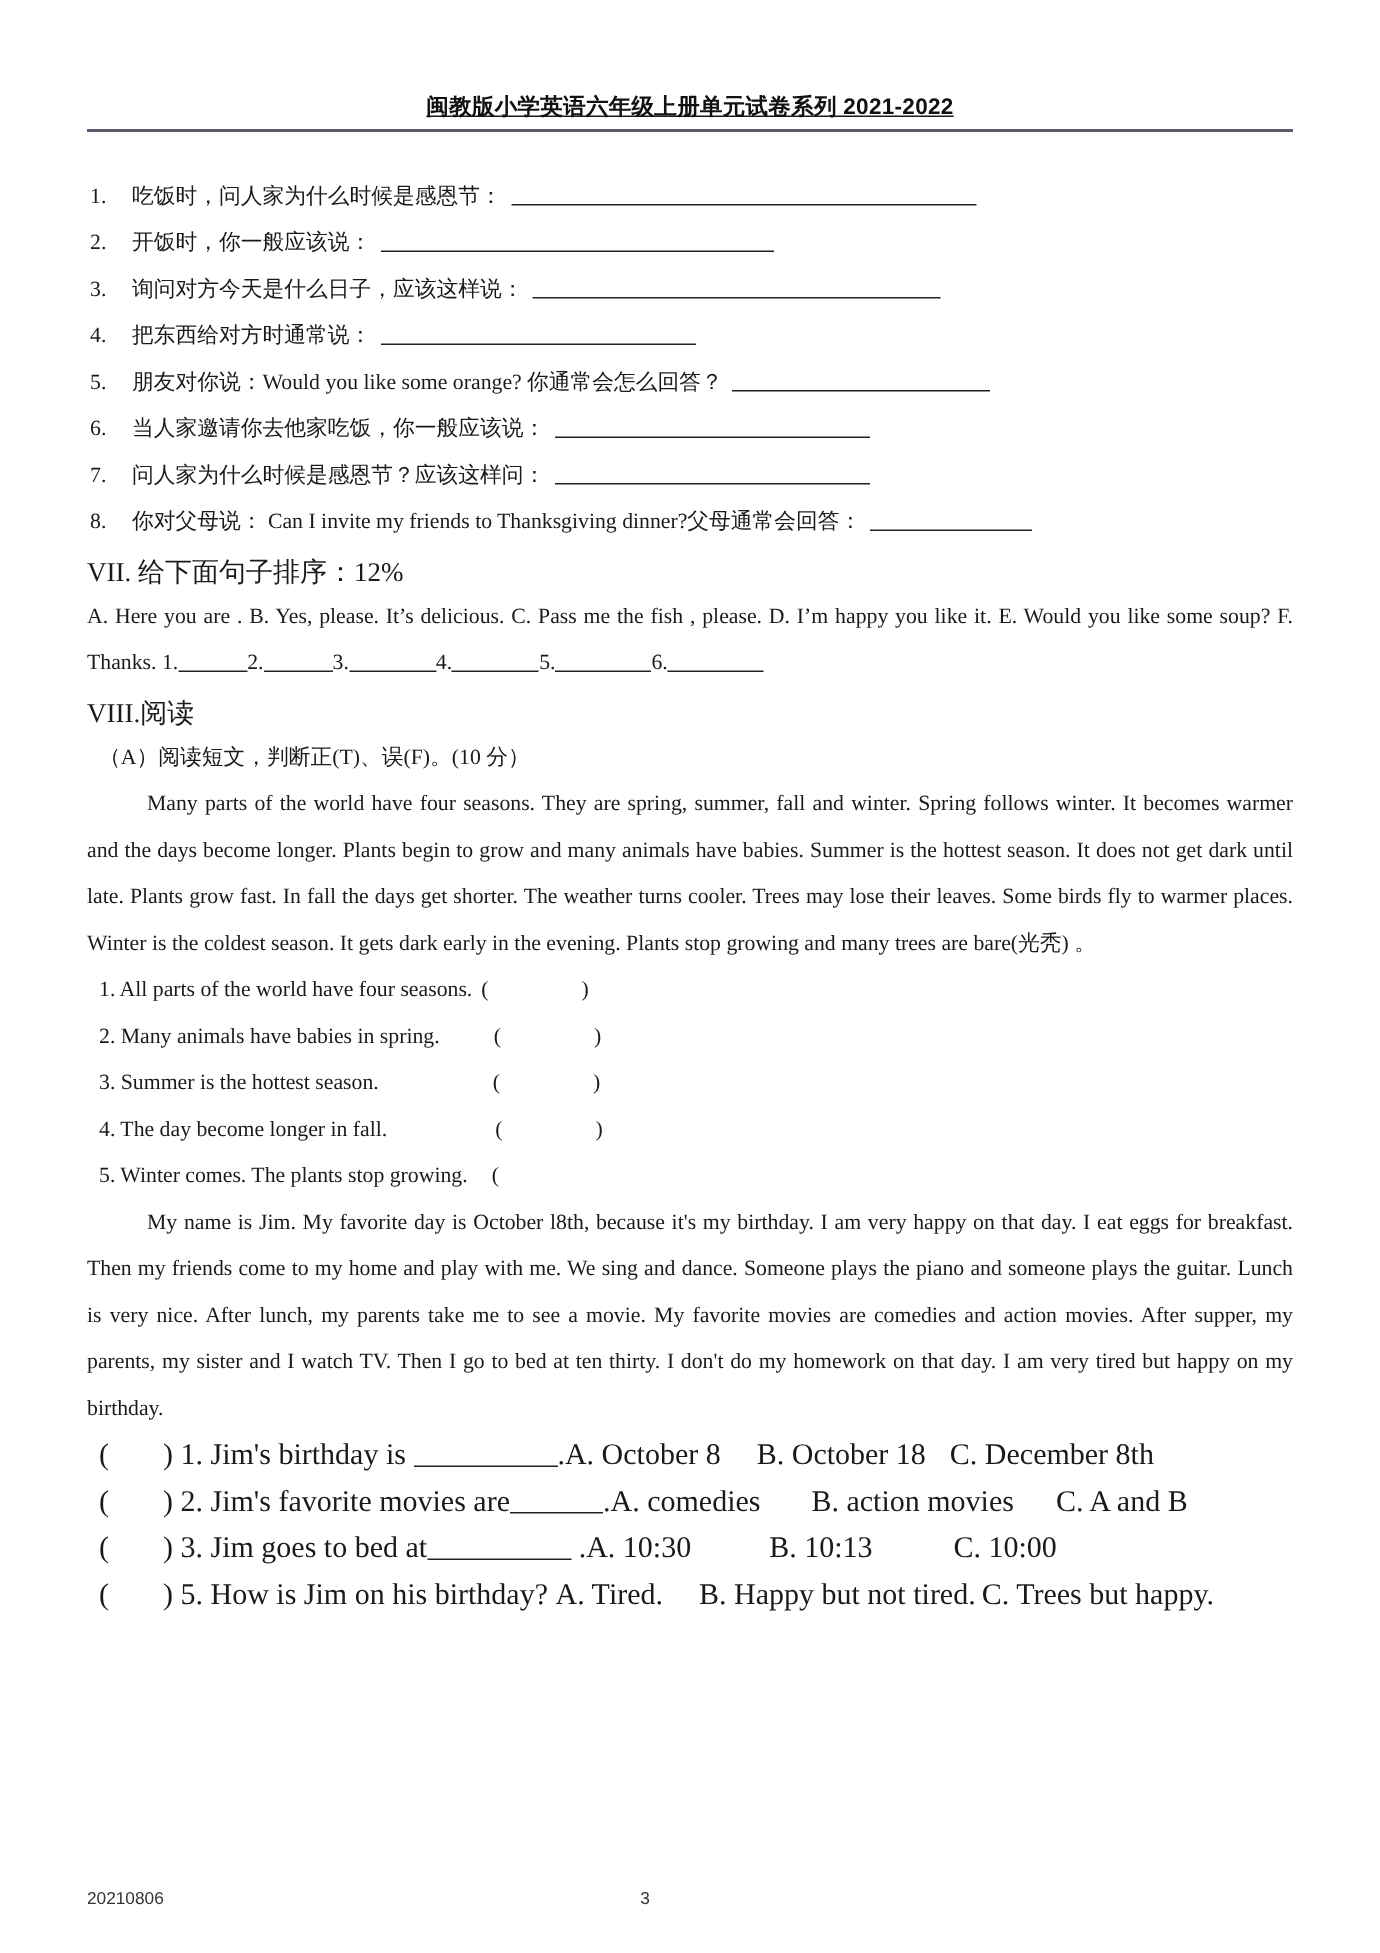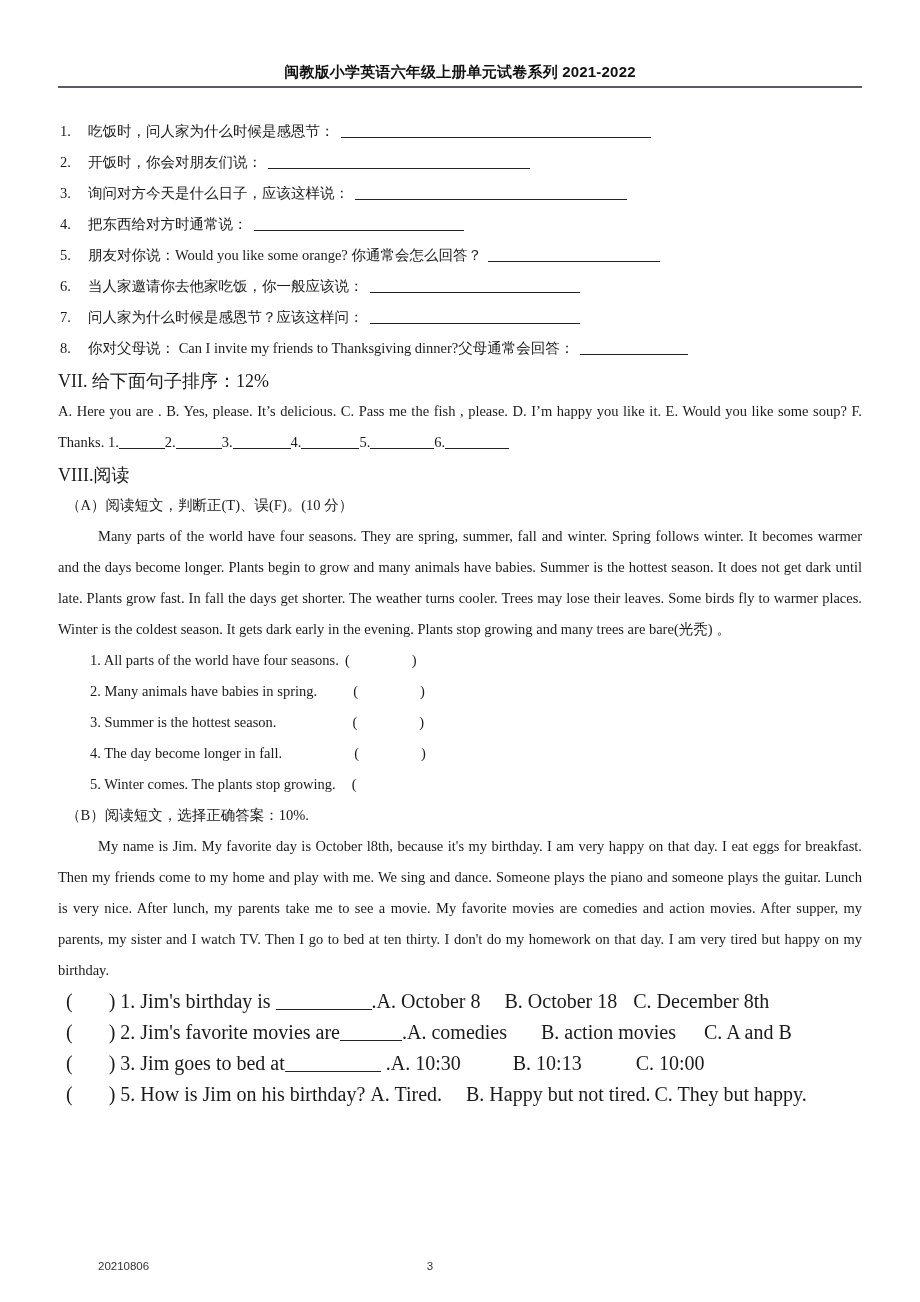--- a/index.html
+++ b/index.html
@@ -22,20 +22,21 @@
     left: 0; top: 0;
     width: 920px;
     height: 1302px;
     padding: 0 58px;
   }
 
   
   .header {
     padding-top: 62px;
     text-align: center;
+    text-decoration: underline;
   }
   .header-title {
     font-family: "Liberation Sans", "DejaVu Sans", sans-serif;
     font-size: 15px;
     font-weight: bold;
     letter-spacing: 0.2px;
     color: #111;
     line-height: 20px;
   }
   .header-rule {
@@ -89,21 +90,20 @@
     padding-left: 8px;
   }
 
   
   .tf-list { margin: 0; padding: 0; list-style: none; }
   .tf-row {
     font-size: 14.5px;
     line-height: 31px;
     padding-left: 8px;
     white-space: nowrap;
-    margin-left: 24px;
   }
   .tf-stmt { display: inline-block; }
   .paren-open { display: inline-block; }
   .paren-gap { display: inline-block; }
   .paren-close { display: inline-block; }
 
   
   .mc-list { margin: 0; padding: 0; list-style: none; }
   .mc-row {
     font-size: 20px;
@@ -129,21 +129,21 @@
     left: 58px;
     right: 58px;
     bottom: 22px;
     height: 20px;
     font-family: "Liberation Sans", "DejaVu Sans", sans-serif;
     font-size: 11.5px;
     color: #333;
   }
   .footer-left {
     position: absolute;
-    left: 0; top: 0; margin-left: 40px;
+    left: 0; top: 0;
   }
   .footer-center {
     position: absolute;
     left: 0; right: 0; top: 0;
     text-align: center;
     padding-right: 60px;
   }
 </style>
 </head>
 <body>
@@ -152,21 +152,21 @@
 
   <div class="header">
     <div class="header-title">闽教版小学英语六年级上册单元试卷系列 2021-2022</div>
     <div class="header-rule"></div>
   </div>
 
   <div class="body-area">
 
     <ul class="q-list" id="speaking-list">
         <li class="q-item"><span class="q-num">1.</span><span>吃饭时，问人家为什么时候是感恩节：</span><span class="blank" style="width: 310px; margin-left: 6px;"></span></li>
-        <li class="q-item"><span class="q-num">2.</span><span>开饭时，你会对朋友们说：</span><span class="blank" style="width: 262px; margin-left: 6px;"></span></li>
+        <li class="q-item"><span class="q-num">2.</span><span>开饭时，你一般应该说：</span><span class="blank" style="width: 262px; margin-left: 6px;"></span></li>
         <li class="q-item"><span class="q-num">3.</span><span>询问对方今天是什么日子，应该这样说：</span><span class="blank" style="width: 272px; margin-left: 6px;"></span></li>
         <li class="q-item"><span class="q-num">4.</span><span>把东西给对方时通常说：</span><span class="blank" style="width: 210px; margin-left: 6px;"></span></li>
         <li class="q-item"><span class="q-num">5.</span><span>朋友对你说：Would you like some orange? 你通常会怎么回答？</span><span class="blank" style="width: 172px; margin-left: 6px;"></span></li>
         <li class="q-item"><span class="q-num">6.</span><span>当人家邀请你去他家吃饭，你一般应该说：</span><span class="blank" style="width: 210px; margin-left: 6px;"></span></li>
         <li class="q-item"><span class="q-num">7.</span><span>问人家为什么时候是感恩节？应该这样问：</span><span class="blank" style="width: 210px; margin-left: 6px;"></span></li>
         <li class="q-item"><span class="q-num">8.</span><span>你对父母说：  Can I invite my friends to Thanksgiving dinner?父母通常会回答：</span><span class="blank" style="width: 108px; margin-left: 6px;"></span></li>
       </ul>
 
     <div class="sec-head">VII. 给下面句子排序：12%</div>
     <div class="para" id="section7-body"><span>A. Here you are . B. Yes, please. It’s delicious. C. Pass me the fish , please. D. I’m happy you like it. E. Would you like some soup? F. Thanks.</span> <span>1.</span><span class="seq-blank" style="width: 46px;"></span><span>2.</span><span class="seq-blank" style="width: 46px;"></span><span>3.</span><span class="seq-blank" style="width: 58px;"></span><span>4.</span><span class="seq-blank" style="width: 58px;"></span><span>5.</span><span class="seq-blank" style="width: 64px;"></span><span>6.</span><span class="seq-blank" style="width: 64px;"></span></div>
@@ -176,27 +176,26 @@
     <div class="sub-head">（A）阅读短文，判断正(T)、误(F)。(10 分）</div>
     <div class="para indent2">Many parts of the world have four seasons. They are spring, summer, fall and winter. Spring follows winter. It becomes warmer and the days become longer. Plants begin to grow and many animals have babies. Summer is the hottest season. It does not get dark until late. Plants grow fast. In fall the days get shorter. The weather turns cooler. Trees may lose their leaves. Some birds fly to warmer places. Winter is the coldest season. It gets dark early in the evening. Plants stop growing and many trees are bare(光秃) 。</div>
     <ul class="tf-list" id="tf-list">
         <li class="tf-row"><span class="tf-stmt">1. All parts of the world have four seasons.</span><span class="paren-gap" style="width: 6px;"></span><span class="paren-open">(</span><span class="paren-gap" style="width: 62px;"></span><span class="paren-close">)</span></li>
         <li class="tf-row"><span class="tf-stmt">2. Many animals have babies in spring.</span><span class="paren-gap" style="width: 36px;"></span><span class="paren-open">(</span><span class="paren-gap" style="width: 62px;"></span><span class="paren-close">)</span></li>
         <li class="tf-row"><span class="tf-stmt">3. Summer is the hottest season.</span><span class="paren-gap" style="width: 76px;"></span><span class="paren-open">(</span><span class="paren-gap" style="width: 62px;"></span><span class="paren-close">)</span></li>
         <li class="tf-row"><span class="tf-stmt">4. The day become longer in fall.</span><span class="paren-gap" style="width: 72px;"></span><span class="paren-open">(</span><span class="paren-gap" style="width: 62px;"></span><span class="paren-close">)</span></li>
         <li class="tf-row"><span class="tf-stmt">5. Winter comes. The plants stop growing.</span><span class="paren-gap" style="width: 16px;"></span><span class="paren-open">(</span></li>
       </ul>
 
-    <div class="sub-head">（B）阅读短文，选择正确答案：10%.</div>
     <div class="para indent2">My name is Jim. My favorite day is October l8th, because it's my birthday. I am very happy on that day. I eat eggs for breakfast. Then my friends come to my home and play with me. We sing and dance. Someone plays the piano and someone plays the guitar. Lunch is very nice. After lunch, my parents take me to see a movie. My favorite movies are comedies and action movies. After supper, my parents, my sister and I watch TV. Then I go to bed at ten thirty. I don't do my homework on that day. I am very tired but happy on my birthday.</div>
     <ul class="mc-list" id="mc-list">
         <li class="mc-row"><span>(</span><span class="mc-box"></span><span>) 1. Jim's birthday is </span><span class="blank" style="width: 96px;"></span><span>.</span><span class="mc-opt">A. October 8</span><span style="display: inline-block; width: 24px;"></span><span class="mc-opt">B. October 18</span><span style="display: inline-block; width: 16px;"></span><span class="mc-opt">C. December 8th</span></li>
         <li class="mc-row"><span>(</span><span class="mc-box"></span><span>) 2. Jim's favorite movies are</span><span class="blank" style="width: 62px;"></span><span>.</span><span class="mc-opt">A. comedies</span><span style="display: inline-block; width: 34px;"></span><span class="mc-opt">B. action movies</span><span style="display: inline-block; width: 28px;"></span><span class="mc-opt">C. A and B</span></li>
         <li class="mc-row"><span>(</span><span class="mc-box"></span><span>) 3. Jim goes to bed at</span><span class="blank" style="width: 96px;"></span><span> .</span><span class="mc-opt">A. 10:30</span><span style="display: inline-block; width: 52px;"></span><span class="mc-opt">B. 10:13</span><span style="display: inline-block; width: 54px;"></span><span class="mc-opt">C. 10:00</span></li>
-        <li class="mc-row"><span>(</span><span class="mc-box"></span><span>) 5. How is Jim on his birthday?</span> <span class="mc-opt">A. Tired.</span><span style="display: inline-block; width: 24px;"></span><span class="mc-opt">B. Happy but not tired.</span><span style="display: inline-block; width: 4px;"></span><span class="mc-opt">C. They but happy.</span></li>
+        <li class="mc-row"><span>(</span><span class="mc-box"></span><span>) 5. How is Jim on his birthday?</span> <span class="mc-opt">A. Tired.</span><span style="display: inline-block; width: 24px;"></span><span class="mc-opt">B. Happy but not tired.</span><span style="display: inline-block; width: 4px;"></span><span class="mc-opt">C. Trees but happy.</span></li>
       </ul>
 
   </div>
 
   <div class="footer">
     <div class="footer-left">20210806</div>
     <div class="footer-center">3</div>
   </div>
 
 </div>

